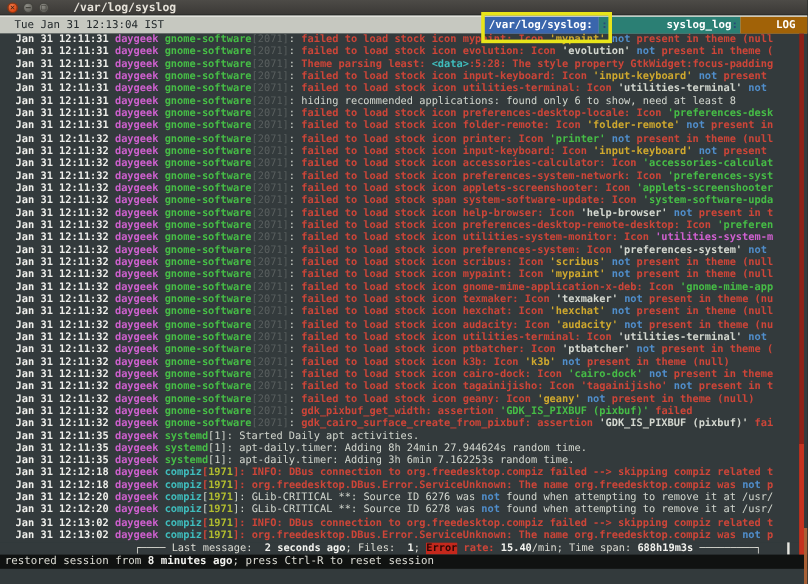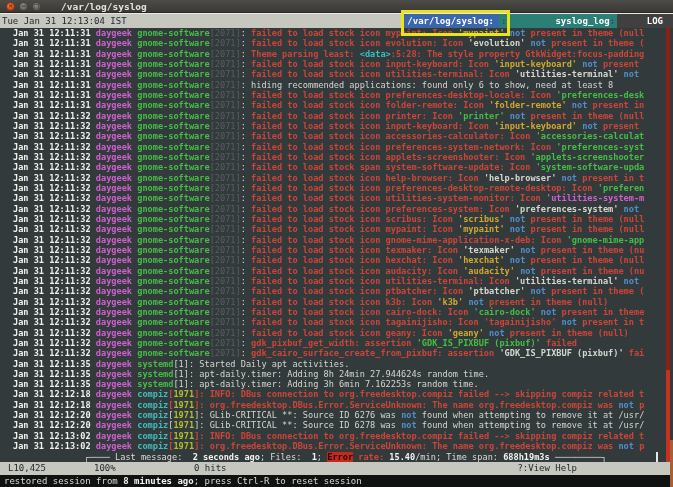--- a/index.html
+++ b/index.html
@@ -22,28 +22,28 @@
   .winbtn span{position:absolute;left:0;top:-1px;width:7px;height:9px;
     font-size:7px;line-height:9px;text-align:center;color:#3a2214;font-weight:bold;}
   .btn-min span,.btn-max span{color:#35342f;}
   .wintitle{color:#e7e3da;font-size:9.5px;font-weight:bold;margin-left:20px;letter-spacing:0;}
   
   .topbar{
     height:15px;display:flex;align-items:stretch;
     background:#c6c8c0;border-top:1px solid #e9eae4;box-sizing:border-box;
     font-size:9px;line-height:14px;white-space:pre;
   }
-  .clock{color:#23292b;padding-left:2px;flex:0 0 auto;}
+  .clock{color:#23292b;padding-left:12px;flex:0 0 auto;}
   .topbar .spacer{flex:1 1 auto;}
   .seg-file{background:#3a66ac;color:#ffffff;font-weight:bold;padding:0 5px;flex:0 0 auto;margin-left:12px;}
   .seg-format{background:#2b7f74;color:#ffffff;font-weight:bold;flex:0 0 auto;
     width:118px;display:flex;justify-content:space-between;padding:0 2px;box-sizing:border-box;}
   .seg-format .colon{color:#274a79;font-weight:bold;}
   .seg-format .fmtname{margin-left:auto;}
-  .seg-level{background:#404040;color:#ffffff;font-weight:bold;flex:0 0 auto;
+  .seg-level{background:#a16207;color:#ffffff;font-weight:bold;flex:0 0 auto;
     width:56px;text-align:right;padding-right:10px;box-sizing:border-box;}
   .annotation{
     position:absolute;left:401px;top:10px;width:103px;height:20px;
     border:3px solid #e8e41a;z-index:9;pointer-events:none;background:transparent;
   }
   
   .logview{
     height:424px;overflow:hidden;background:#333a3c;
     padding-left:13px;font-size:8.6px;
   }
@@ -60,21 +60,21 @@
   .sg-qg{color:#46bd46;font-weight:bold;}
   .sg-qw{color:#d3d7cf;font-weight:bold;}
   .sg-qm{color:#cf60cf;font-weight:bold;}
   .sg-cy{color:#3fbdbd;font-weight:bold;text-align:center;}
   .sg-ny{color:#b2bd2e;font-weight:bold;}
   .sg-w{color:#f2f2ee;font-weight:bold;}
   .sg-g2{color:#dcdcd4;}
   .sg-badge{background:#c5281c;color:#2a0705;font-weight:bold;}
   
   .ruler{height:10px;line-height:10px;font-size:8.6px;white-space:pre;
-    background:#333a3c;position:relative;padding-left:84px;box-sizing:border-box;overflow:hidden;}
+    background:#333a3c;position:relative;padding-left:112px;box-sizing:border-box;overflow:hidden;}
   .graybar{height:13px;background:#c6c8c0;color:#23292b;font-size:9px;line-height:13px;
     display:flex;white-space:pre;}
   .graybar .pos{margin-left:8px;width:86px;}
   .graybar .pct{width:100px;}
   .graybar .hits{flex:0 0 auto;}
   .graybar .gspacer{flex:1 1 auto;}
   .graybar .help{margin-right:96px;}
   .sessionbar{height:12px;background:#101211;color:#c2c2ba;font-size:9px;line-height:12px;
     white-space:pre;padding-left:4px;overflow:hidden;}
   
@@ -154,27 +154,20 @@
       <div class="log-line"><span class="sg-ts">Jan 31 12:12:18 </span><span class="sg-host">daygeek </span><span class="sg-pc">compiz</span><span class="sg-e">[</span><span class="sg-ny">1971</span><span class="sg-e">]</span><span class="sg-e">: </span><span class="sg-e">INFO: DBus connection to org.freedesktop.compiz failed --&gt; skipping compiz related t</span></div>
       <div class="log-line"><span class="sg-ts">Jan 31 12:12:18 </span><span class="sg-host">daygeek </span><span class="sg-pc">compiz</span><span class="sg-e">[</span><span class="sg-ny">1971</span><span class="sg-e">]</span><span class="sg-e">: </span><span class="sg-e">org.freedesktop.DBus.Error.ServiceUnknown: The name org.freedesktop.compiz was </span><span class="sg-b">not</span><span class="sg-e"> p</span></div>
       <div class="log-line"><span class="sg-ts">Jan 31 12:12:20 </span><span class="sg-host">daygeek </span><span class="sg-pc">compiz</span><span class="sg-g">[</span><span class="sg-ny">1971</span><span class="sg-g">]</span><span class="sg-g">: </span><span class="sg-g">GLib-CRITICAL **: Source ID 6276 was </span><span class="sg-b">not</span><span class="sg-g"> found when attempting to remove it at /usr/</span></div>
       <div class="log-line"><span class="sg-ts">Jan 31 12:12:20 </span><span class="sg-host">daygeek </span><span class="sg-pc">compiz</span><span class="sg-g">[</span><span class="sg-ny">1971</span><span class="sg-g">]</span><span class="sg-g">: </span><span class="sg-g">GLib-CRITICAL **: Source ID 6278 was </span><span class="sg-b">not</span><span class="sg-g"> found when attempting to remove it at /usr/</span></div>
       <div class="log-line"><span class="sg-ts">Jan 31 12:13:02 </span><span class="sg-host">daygeek </span><span class="sg-pc">compiz</span><span class="sg-e">[</span><span class="sg-ny">1971</span><span class="sg-e">]</span><span class="sg-e">: </span><span class="sg-e">INFO: DBus connection to org.freedesktop.compiz failed --&gt; skipping compiz related t</span></div>
       <div class="log-line"><span class="sg-ts">Jan 31 12:13:02 </span><span class="sg-host">daygeek </span><span class="sg-pc">compiz</span><span class="sg-e">[</span><span class="sg-ny">1971</span><span class="sg-e">]</span><span class="sg-e">: </span><span class="sg-e">org.freedesktop.DBus.Error.ServiceUnknown: The name org.freedesktop.compiz was </span><span class="sg-b">not</span><span class="sg-e"> p</span></div>
     </div>
 
   <div class="ruler"><span class="sg-g2">┌──── Last message:  </span><span class="sg-w">2 seconds ago</span><span class="sg-g2">; Files:  </span><span class="sg-w">1</span><span class="sg-g2">; </span><span class="sg-badge">Error</span><span class="sg-e"> rate: </span><span class="sg-w">15.40</span><span class="sg-g2">/min; </span><span class="sg-g2">Time span: </span><span class="sg-w">688h19m3s</span><span class="sg-g2"> ─────────┐</span></div>
 
-  <div class="graybar">
-    <span class="pos">L10,425</span>
-    <span class="pct">100%</span>
-    <span class="hits">0 hits</span>
-    <span class="gspacer"></span>
-    <span class="help">?:View Help</span>
-  </div>
 
   <div class="sessionbar"><span class="sg-g2">restored session from </span><span class="sg-w">8 minutes ago</span><span class="sg-g2">; press Ctrl-R to reset session</span></div>
 
   <div class="scrollbar">
       <div class="hot"></div>
     </div>
   <div class="scroll-tick"></div>
   <div class="desktop-edge"></div>
 
 </div>

